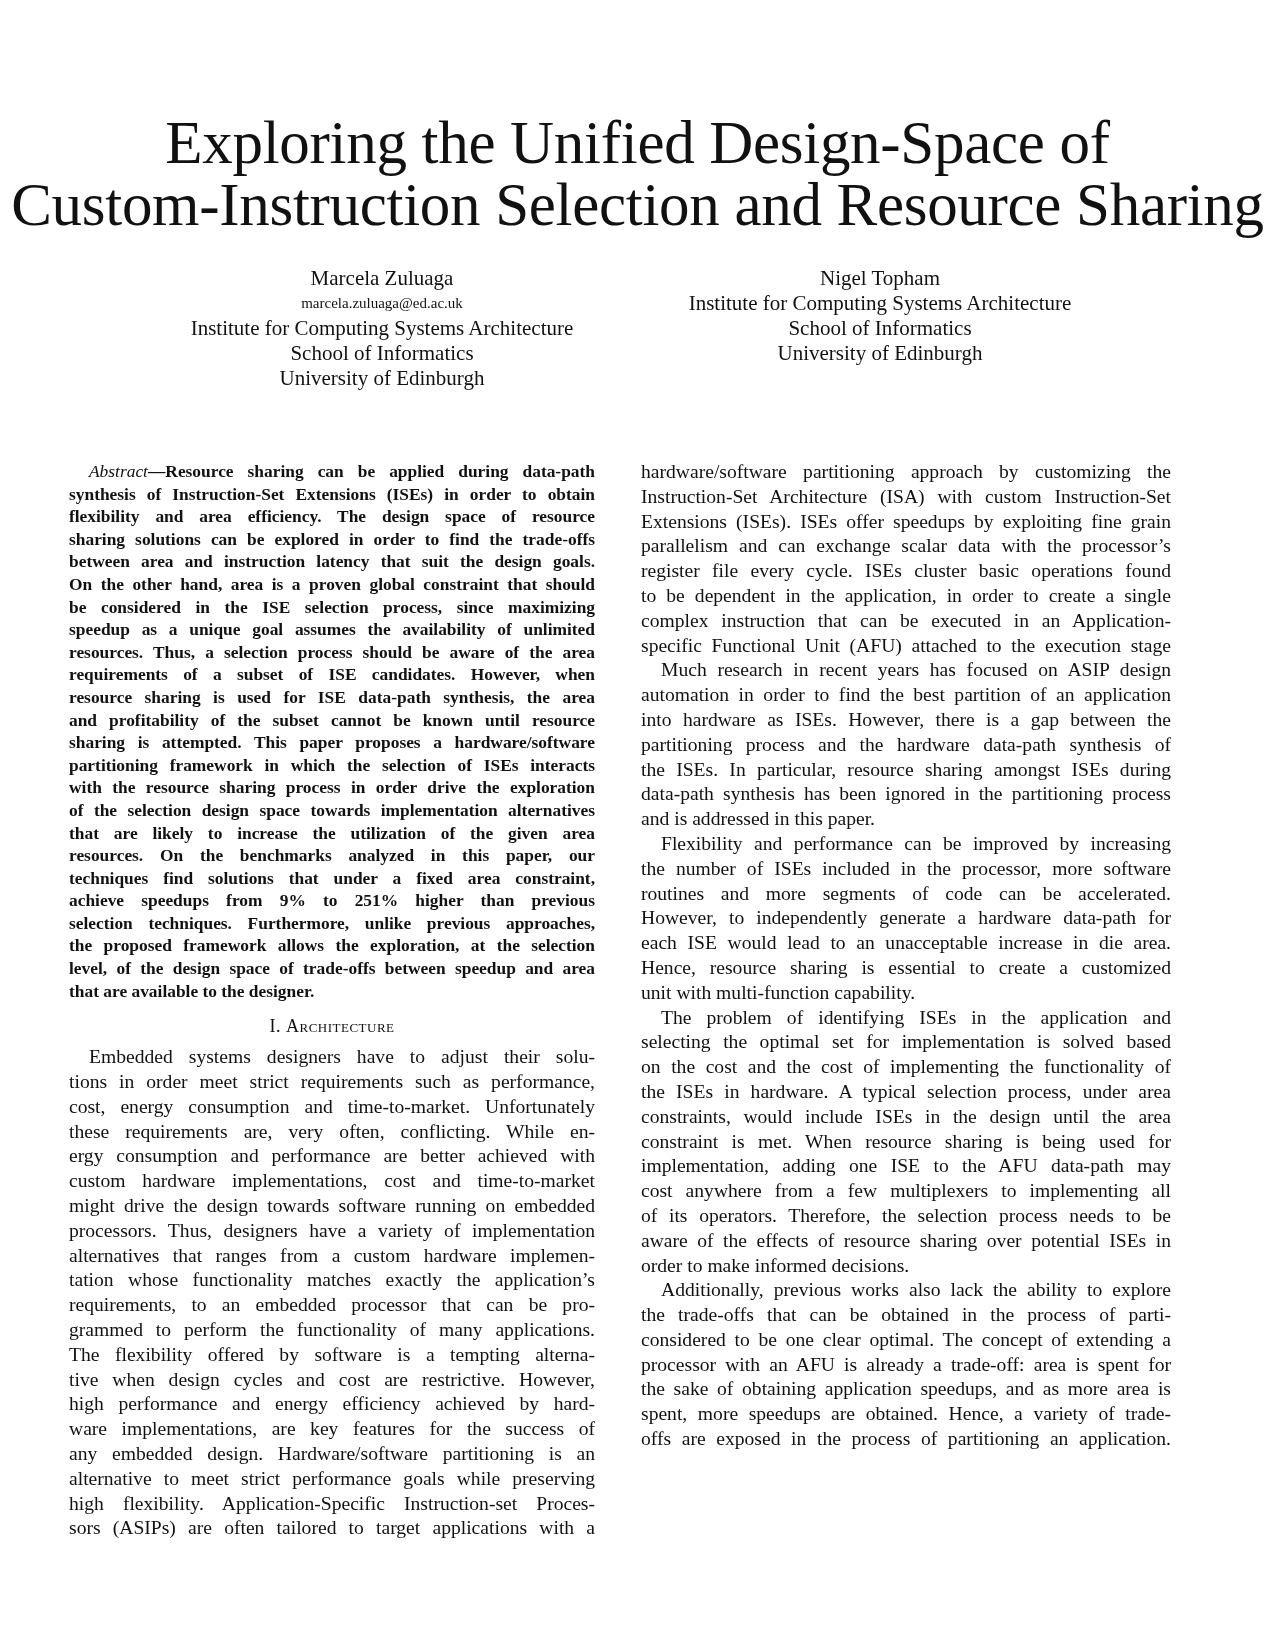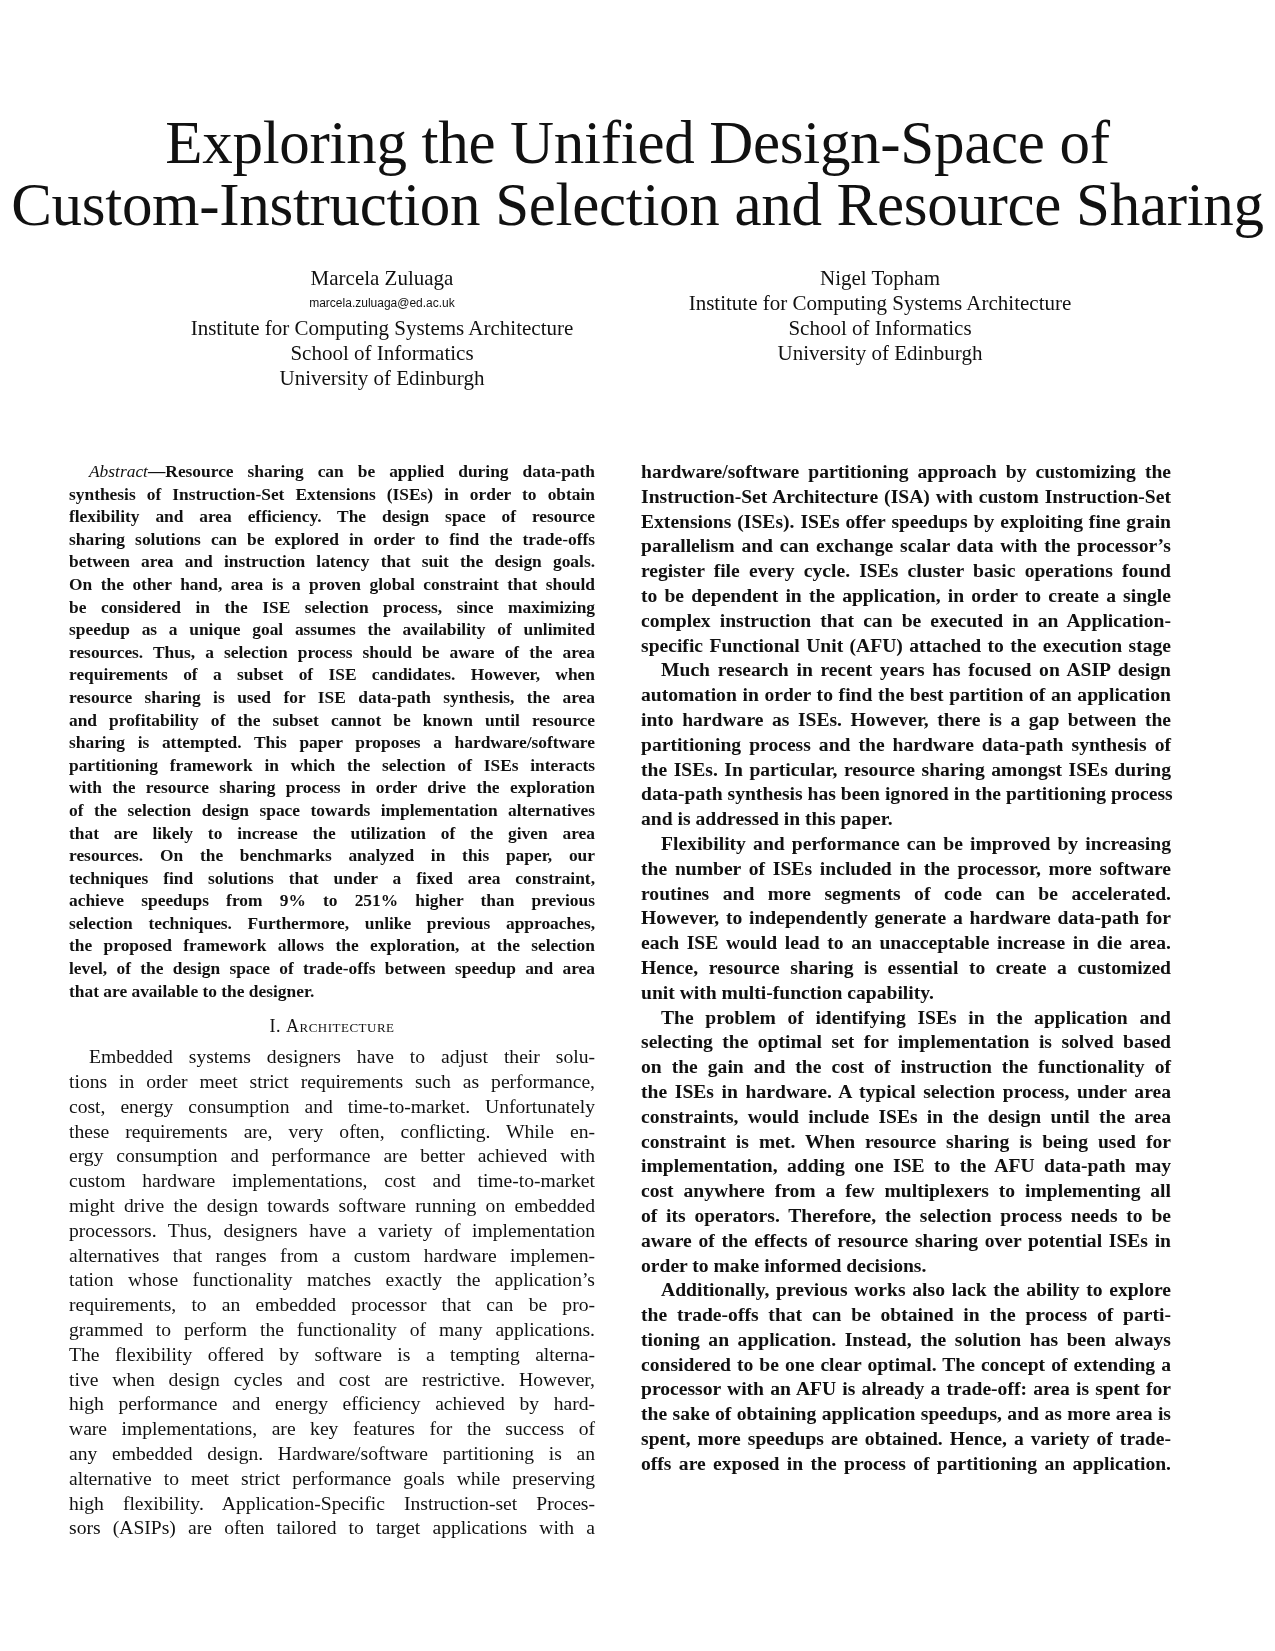--- a/index.html
+++ b/index.html
@@ -3,25 +3,25 @@
 <meta charset="utf-8">
 <style>
   html, body { margin: 0; padding: 0; background: #ffffff; }
   body { width: 1275px; height: 1651px; position: relative; overflow: hidden; color: #111; font-family: "Liberation Serif", "DejaVu Serif", serif; }
   .title { position: absolute; left: 0; width: 1275px; top: 112px; text-align: center; font-size: 61px; line-height: 62px; font-weight: normal; margin: 0; letter-spacing: -0.3px; }
   .title span { display: block; }
   .author { position: absolute; top: 266px; width: 420px; text-align: center; font-size: 21px; line-height: 25px; }
   .author.a1 { left: 172px; }
   .author.a2 { left: 670px; }
   .author .name { display: block; height: 25px; }
-  .author .email { display: block; font-family: Liberation Sans, sans-serif; font-size: 12px; height: 25px; line-height: 25px; }
+  .author .email { display: block; font-family: Liberation Serif, serif; font-size: 15px; height: 25px; line-height: 25px; }
   .author .aff { display: block; height: 25px; }
   .col { position: absolute; top: 460px; width: 526px; }
   .col.left { left: 69px; }
-  .col.right { left: 641px; width: 530px; font-weight: bold; }
+  .col.right { left: 641px; width: 530px; }
   .line { display: block; white-space: nowrap; text-align: justify; text-align-last: justify; height: 24.8px; line-height: 24.8px; font-size: 19.6px; }
   .line.last { text-align-last: left; }
   .line.indent { padding-left: 20px; }
   .abstract .line { font-weight: bold; font-size: 17.4px; height: 22.6px; line-height: 22.6px; }
   .abstract .label { font-style: italic; font-weight: normal; }
   .section-heading { display: block; text-align: center; font-size: 18px; letter-spacing: 0.5px; margin: 12px 0 7px 0; height: 24px; line-height: 24px; }
   .sc { font-variant: small-caps; }
 </style>
 </head>
 <body>
@@ -126,33 +126,32 @@
       <span class="line">the number of ISEs included in the processor, more software</span>
       <span class="line">routines and more segments of code can be accelerated.</span>
       <span class="line">However, to independently generate a hardware data-path for</span>
       <span class="line">each ISE would lead to an unacceptable increase in die area.</span>
       <span class="line">Hence, resource sharing is essential to create a customized</span>
       <span class="line last">unit with multi-function capability.</span>
     </div>
     <div>
       <span class="line indent">The problem of identifying ISEs in the application and</span>
       <span class="line">selecting the optimal set for implementation is solved based</span>
-      <span class="line">on the gain and the cost of instruction the functionality of</span>
+      <span class="line">on the cost and the cost of implementing the functionality of</span>
       <span class="line">the ISEs in hardware. A typical selection process, under area</span>
       <span class="line">constraints, would include ISEs in the design until the area</span>
       <span class="line">constraint is met. When resource sharing is being used for</span>
       <span class="line">implementation, adding one ISE to the AFU data-path may</span>
       <span class="line">cost anywhere from a few multiplexers to implementing all</span>
       <span class="line">of its operators. Therefore, the selection process needs to be</span>
       <span class="line">aware of the effects of resource sharing over potential ISEs in</span>
       <span class="line last">order to make informed decisions.</span>
     </div>
     <div>
       <span class="line indent">Additionally, previous works also lack the ability to explore</span>
       <span class="line">the trade-offs that can be obtained in the process of parti-</span>
-      <span class="line">tioning an application. Instead, the solution has been always</span>
       <span class="line">considered to be one clear optimal. The concept of extending a</span>
       <span class="line">processor with an AFU is already a trade-off: area is spent for</span>
       <span class="line">the sake of obtaining application speedups, and as more area is</span>
       <span class="line">spent, more speedups are obtained. Hence, a variety of trade-</span>
       <span class="line">offs are exposed in the process of partitioning an application.</span>
     </div>
   </div>
 
 </body></html>

